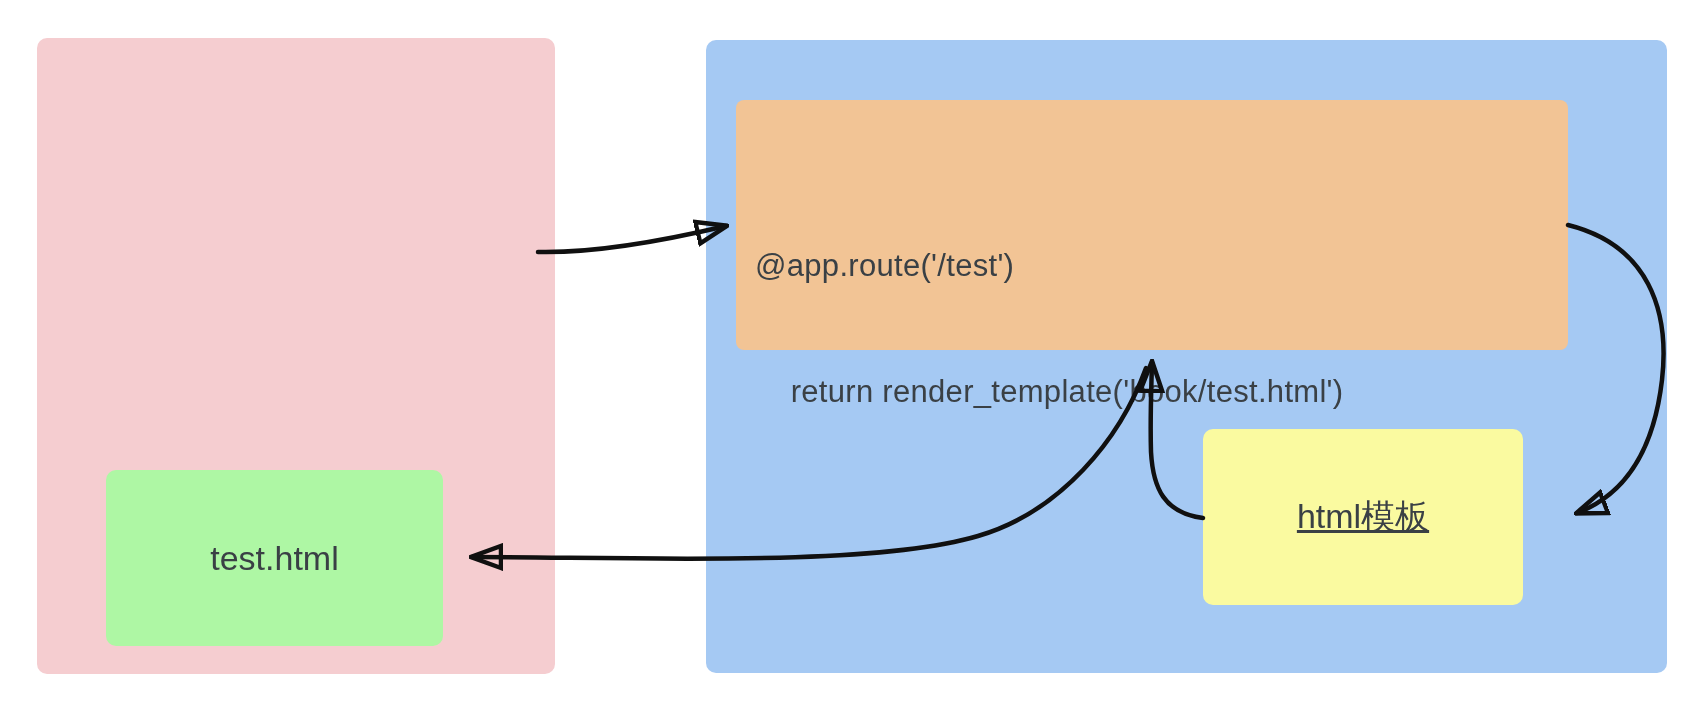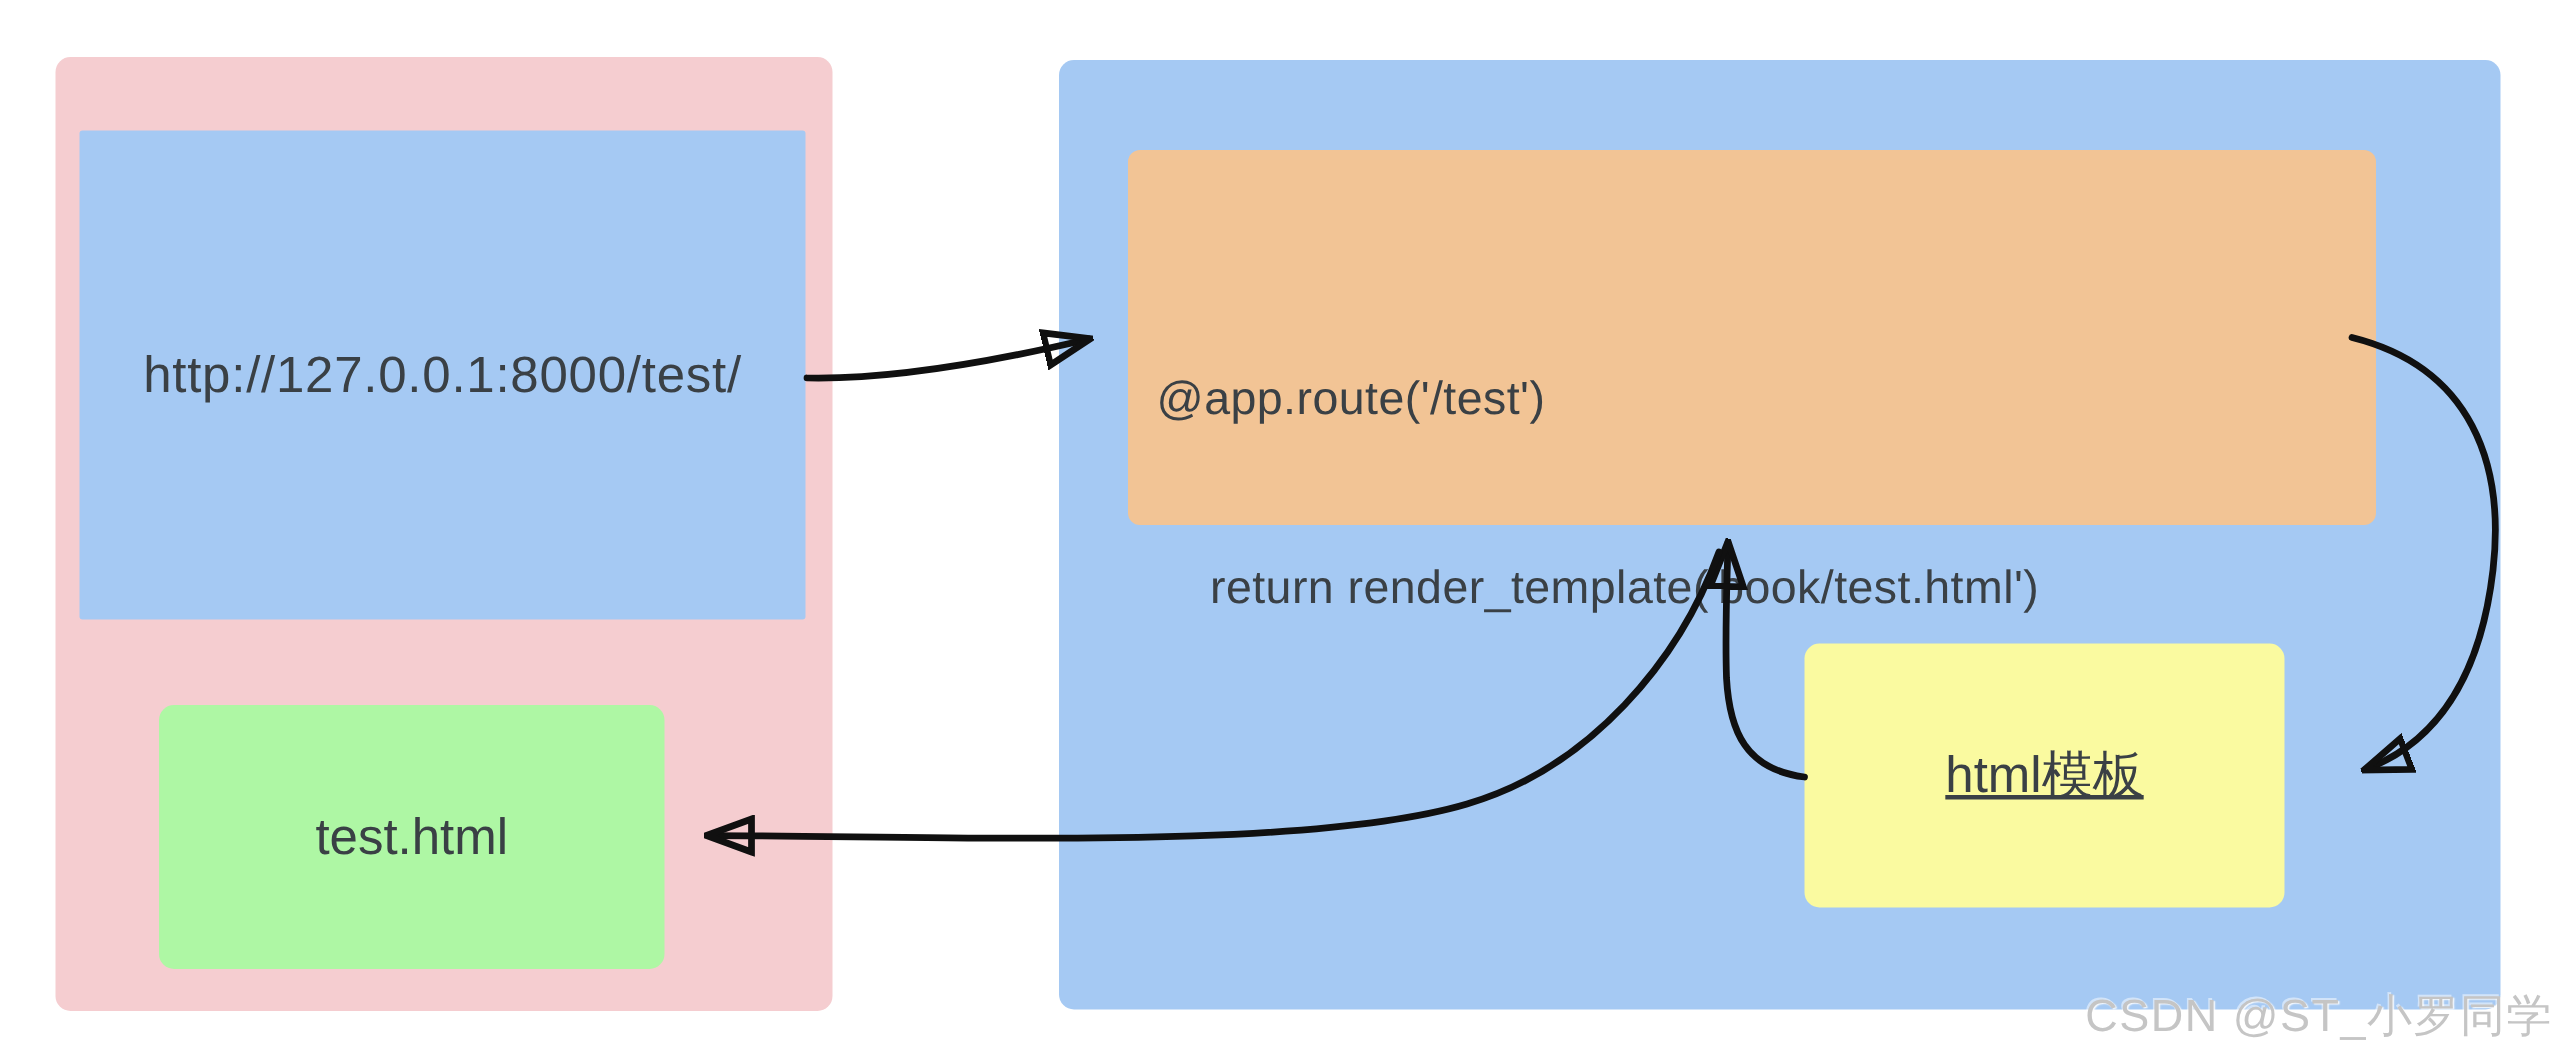--- a/index.html
+++ b/index.html
@@ -31,21 +31,20 @@
   .green-box{
     left:106px;top:470px;width:337px;height:176px;
     background:var(--green);border-radius:10px;
     display:flex;align-items:center;justify-content:center;
     font-size:34px;color:var(--ink);
   }
   .code-box{
     left:736px;top:100px;width:832px;height:250px;
     background:var(--orange);border-radius:8px;
     color:var(--ink);
-    margin-left:16px;
   }
   .code-lines{
     position:absolute;left:19px;top:61px;
     font-size:31px;line-height:42px;white-space:pre;
     color:var(--ink);letter-spacing:0.3px;
   }
   .yellow-box{
     left:1203px;top:429px;width:320px;height:176px;
     background:var(--yellow);border-radius:10px;
     display:flex;align-items:center;justify-content:center;
@@ -63,23 +62,20 @@
     letter-spacing:1px;z-index:6;
   }
 </style>
 </head>
 <body>
 
 <div class="canvas">
 
   <div class="panel pink-panel"></div>
 
-  <div class="box url-box">
-    <span>http://127.0.0.1:8000/test/</span>
-  </div>
 
   <div class="box green-box">
     <span>test.html</span>
   </div>
 
   <div class="panel blue-panel"></div>
 
   <div class="box code-box">
     <div class="code-lines">
       <div>@app.route('/test')</div>
@@ -96,14 +92,13 @@
       <marker id="ah" markerUnits="userSpaceOnUse" markerWidth="34" markerHeight="28" viewBox="0 0 34 28" refX="31" refY="14" orient="auto">
         <path d="M2,3 L32,14 L2,25 Z" fill="#101010" stroke="none"></path>
       </marker>
     </defs>
     <path d="M 538 252 C 585 253, 650 244, 726 226" marker-end="url(#ah)"></path>
     <path d="M 1568 225 C 1648 245, 1670 310, 1662 380 C 1655 440, 1632 492, 1577 513" marker-end="url(#ah)"></path>
     <path d="M 1203 518 C 1164 513, 1153 488, 1151 452 C 1150 420, 1151 400, 1152 362" marker-end="url(#ah)"></path>
     <path d="M 1146 368 C 1120 440, 1060 512, 978 536 C 870 568, 625 557, 472 557" marker-end="url(#ah)"></path>
   </svg>
 
-  <div class="watermark">CSDN @ST_小罗同学</div>
 </div>
 
 </body></html>

